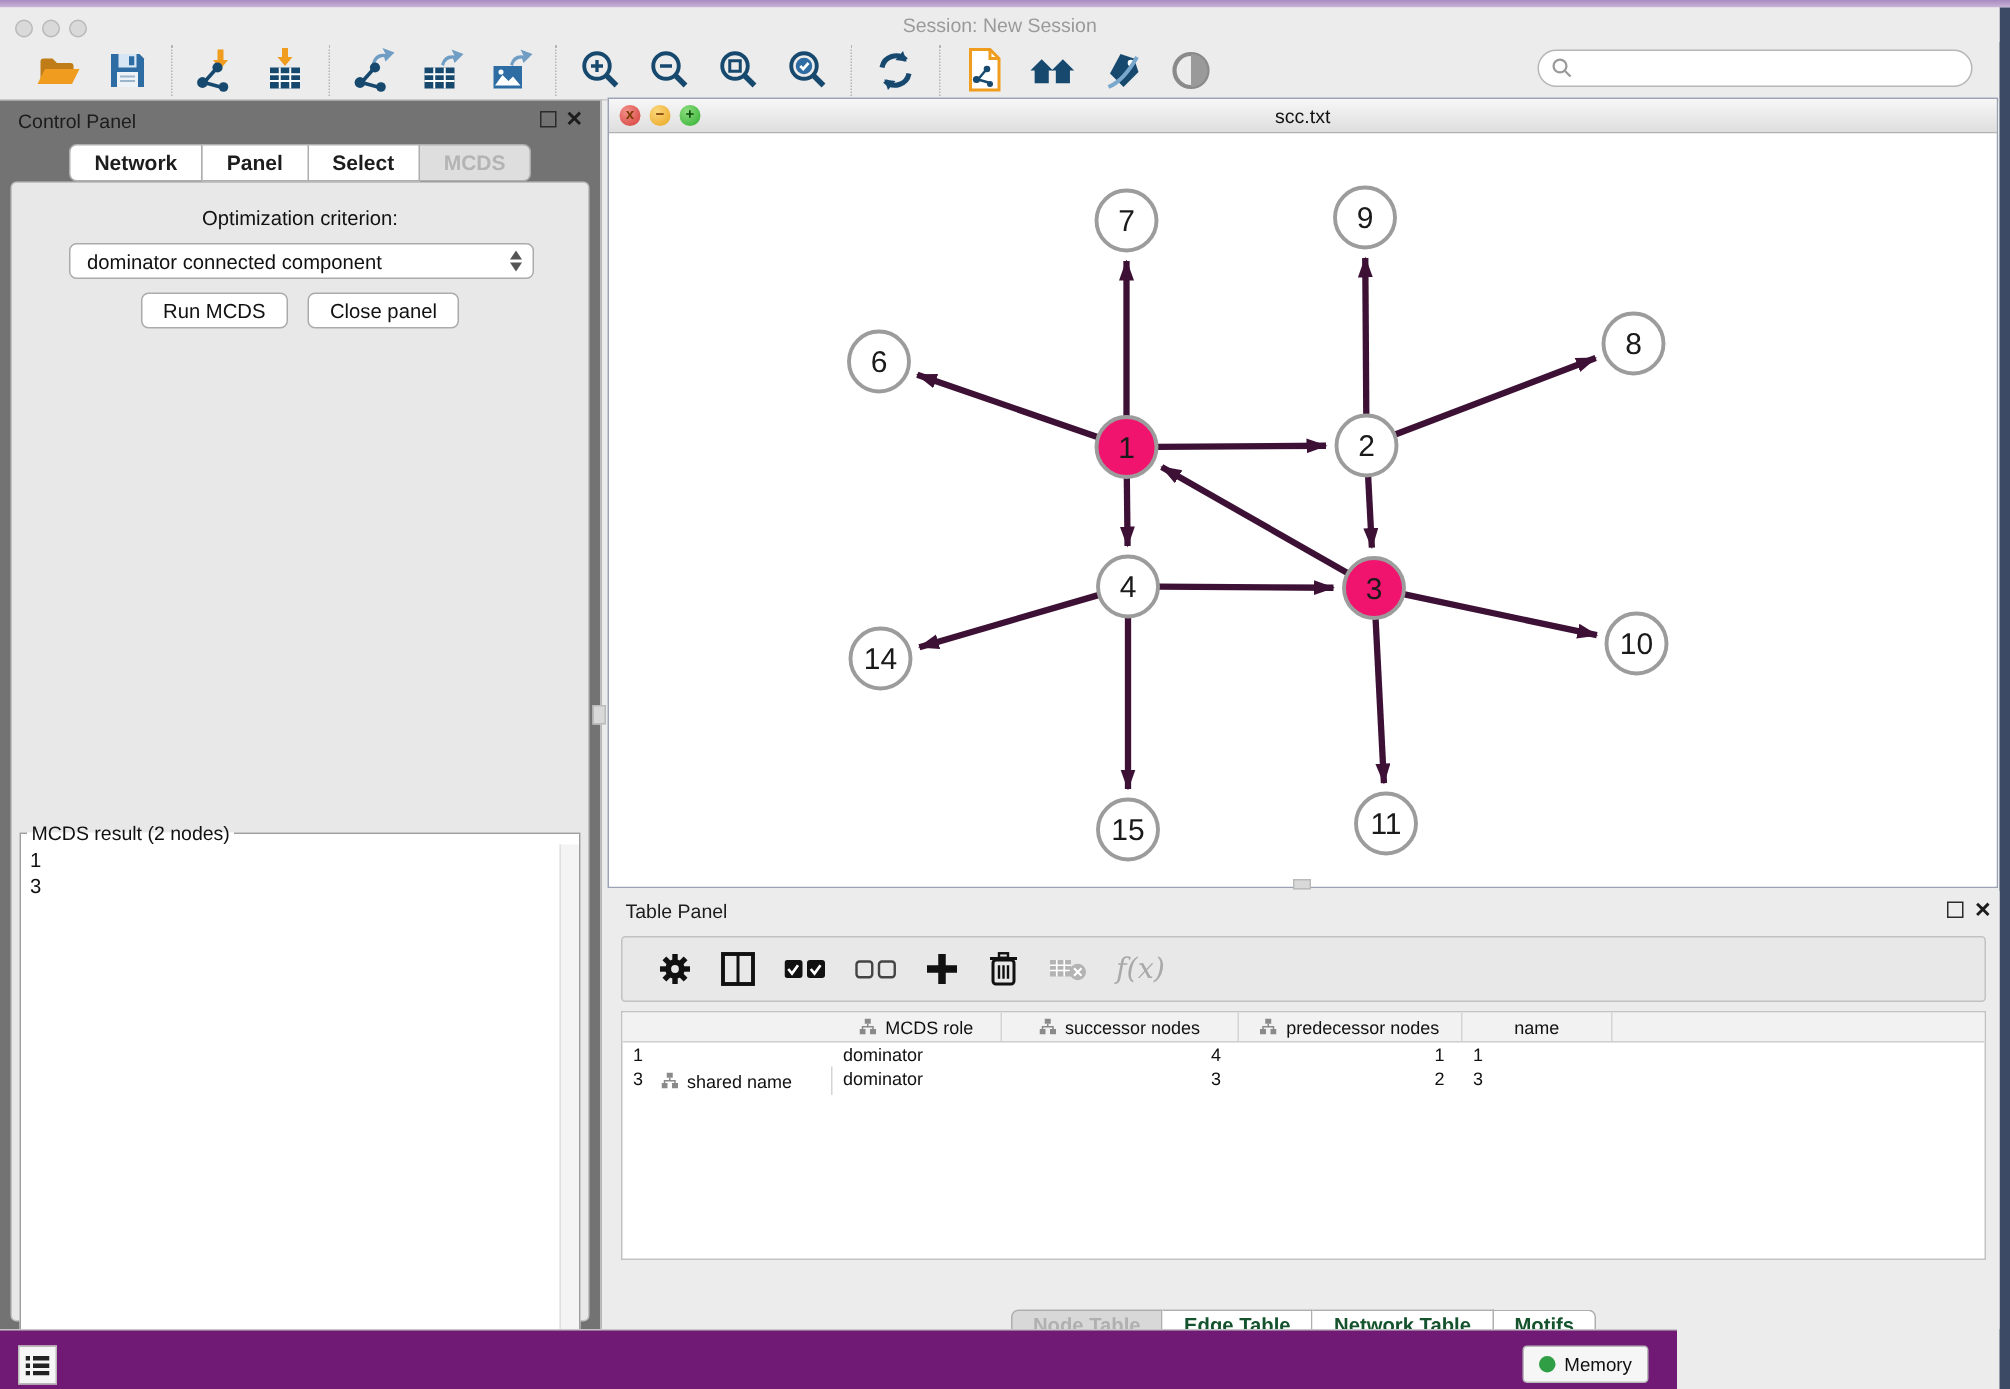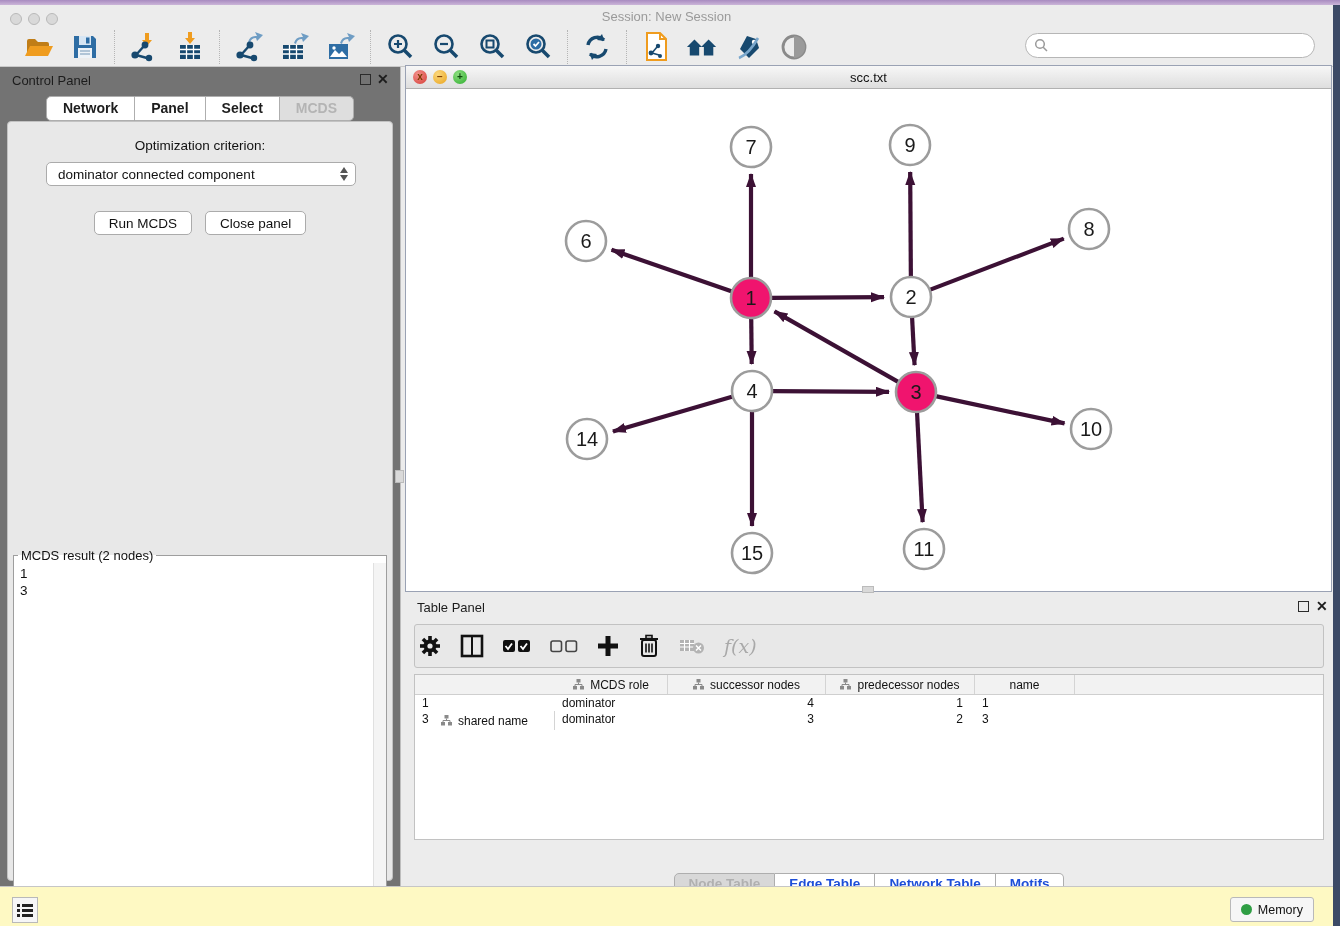--- a/index.html
+++ b/index.html
@@ -29,52 +29,52 @@
   .seg-tab{font-size:14px;font-weight:bold;color:#1d1d1d;background:#fff;border:1px solid #aeaeae;border-left:none;padding:3px 16px 4px;cursor:default;}
   .seg-tab:first-child{border-left:1px solid #aeaeae;border-radius:5px 0 0 5px;}
   .seg-tab:last-child{border-radius:0 5px 5px 0;}
   .seg-tab.active{background:#dedede;color:#b4b4b4;}
   .cp-body{position:absolute;left:7px;top:54px;width:386px;height:760px;background:#e8e8e8;border:1px solid #c2c2c2;border-radius:4px;}
   .opt-label{position:absolute;left:0;right:0;top:16px;text-align:center;font-size:13.5px;color:#111;}
   .criterion-select{position:absolute;left:38px;top:40px;width:310px;height:24px;background:#fff;border:1px solid #ababab;border-radius:5px;display:flex;align-items:center;padding:0 24px 0 11px;font-size:13.5px;color:#111;}
   .stepper{position:absolute;right:7px;top:4px;display:flex;flex-direction:column;gap:2px;}
   .tri-up{width:0;height:0;border-left:4px solid transparent;border-right:4px solid transparent;border-bottom:6px solid #555;}
   .tri-dn{width:0;height:0;border-left:4px solid transparent;border-right:4px solid transparent;border-top:6px solid #555;}
-  .cp-buttons{position:absolute;left:0;right:0;top:73px;display:flex;justify-content:center;gap:13px;margin-top:16px;}
+  .cp-buttons{position:absolute;left:0;right:0;top:73px;display:flex;justify-content:center;gap:13px;}
   .btn{background:#fff;border:1px solid #ababab;border-radius:5px;font-size:13.5px;color:#111;padding:3px 14px;height:24px;}
   .mcds-fieldset{position:absolute;left:5px;top:426px;width:374px;height:382px;border:1px solid #9e9e9e;background:#fff;margin:0;padding:0;}
   .mcds-legend{font-size:13px;color:#111;padding:0 3px;margin-left:4px;background:transparent;}
   .mcds-text{position:absolute;left:6px;top:2px;font-size:13.5px;color:#111;white-space:pre;line-height:17px;}
   .mcds-scroll{position:absolute;right:0;top:0;bottom:0;width:13px;background:#f4f4f4;border-left:1px solid #e0e0e0;}
   
   .net-window{position:absolute;left:405px;top:65px;width:927px;height:527px;border:1px solid #9aa2b4;background:#fff;}
   .net-titlebar{position:absolute;left:0;top:0;width:100%;height:23px;background:linear-gradient(#f7f7f7,#dedede);border-bottom:1px solid #b1b1b1;}
   .net-title{position:absolute;left:0;right:0;top:4px;text-align:center;font-size:13px;color:#111;}
   .traffic{position:absolute;top:4px;width:14px;height:14px;border-radius:50%;font-size:10px;font-weight:bold;text-align:center;line-height:14px;color:#7a3b00;}
   .net-canvas{position:absolute;left:0;top:23px;width:925px;height:502px;background:#fff;}
   
   .vsplit-handle{position:absolute;left:395px;top:470px;width:9px;height:13px;background:#d9d9d9;border:1px solid #bbb;}
   .hsplit-handle{position:absolute;left:862px;top:586px;width:12px;height:7px;background:#d9d9d9;border:1px solid #bbb;}
   
   .table-panel{position:absolute;left:405px;top:594px;width:928px;height:292px;background:#ececec;}
-  .tp-toolbar{position:absolute;left:9px;top:30px;width:910px;height:44px;background:#e8e8e8;border:1px solid #c2c2c2;border-radius:3px;display:flex;align-items:center;gap:19px;padding-left:4px;}
+  .tp-toolbar{position:absolute;left:9px;top:30px;width:910px;height:44px;background:#e8e8e8;border:1px solid #c2c2c2;border-radius:3px;display:flex;align-items:center;gap:19px;padding-left:24px;}
   .tp-icon{display:flex;align-items:center;justify-content:center;}
   .fx-label{font-family:"DejaVu Serif",serif;font-style:italic;font-size:19px;color:#a9a9a9;}
   .tp-table{position:absolute;left:9px;top:80px;width:910px;height:766px;max-height:166px;background:#fff;border:1px solid #c2c2c2;overflow:hidden;}
   .tbl-header{display:flex;height:20px;background:#f2f2f2;border-bottom:1px solid #cfcfcf;}
   .tbl-hcell{display:flex;align-items:center;justify-content:center;gap:6px;font-size:12px;color:#111;border-right:1px solid #d4d4d4;height:100%;}
   .tbl-row{display:flex;height:16px;align-items:center;}
   .tbl-cell{font-size:12px;color:#111;height:100%;line-height:16px;overflow:hidden;}
   .bottom-tabs{position:absolute;left:0;right:0;top:279px;display:flex;justify-content:center;}
-  .bt-tab{font-size:13.5px;font-weight:bold;color:#1d4ed8;background:#fff;border:1px solid #aeaeae;border-left:none;padding:2px 14px 3px;}
+  .bt-tab{font-size:13.5px;font-weight:bold;color:#14532d;background:#fff;border:1px solid #aeaeae;border-left:none;padding:2px 14px 3px;}
   .bt-tab:first-child{border-left:1px solid #aeaeae;border-radius:5px 0 0 5px;}
   .bt-tab:last-child{border-radius:0 5px 5px 0;}
   .bt-tab.active{background:#d8d8d8;color:#b0b0b0;}
   
-  .statusbar{position:absolute;left:0;top:886px;width:1333px;height:40px;background:#fef9c3;border-top:1px solid #c6c6c6;}
+  .statusbar{position:absolute;left:0;top:886px;width:1118px;height:40px;background:#701a75;border-top:1px solid #c6c6c6;}
   .status-left-btn{position:absolute;left:12px;top:10px;width:26px;height:26px;background:#f6f6f6;border:1px solid #b9b9b9;display:flex;align-items:center;justify-content:center;}
   .memory-btn{position:absolute;right:19px;top:10px;height:25px;background:#f6f6f6;border:1px solid #b9b9b9;border-radius:3px;display:flex;align-items:center;gap:6px;padding:0 10px;font-size:12.5px;color:#111;}
   .mem-dot{width:11px;height:11px;border-radius:50%;background:#2f9e44;}
 </style>
 </head>
 <body>
 
 <div class="screen">
   <div class="desktop-top"></div>
   <div class="desktop-right"></div>

